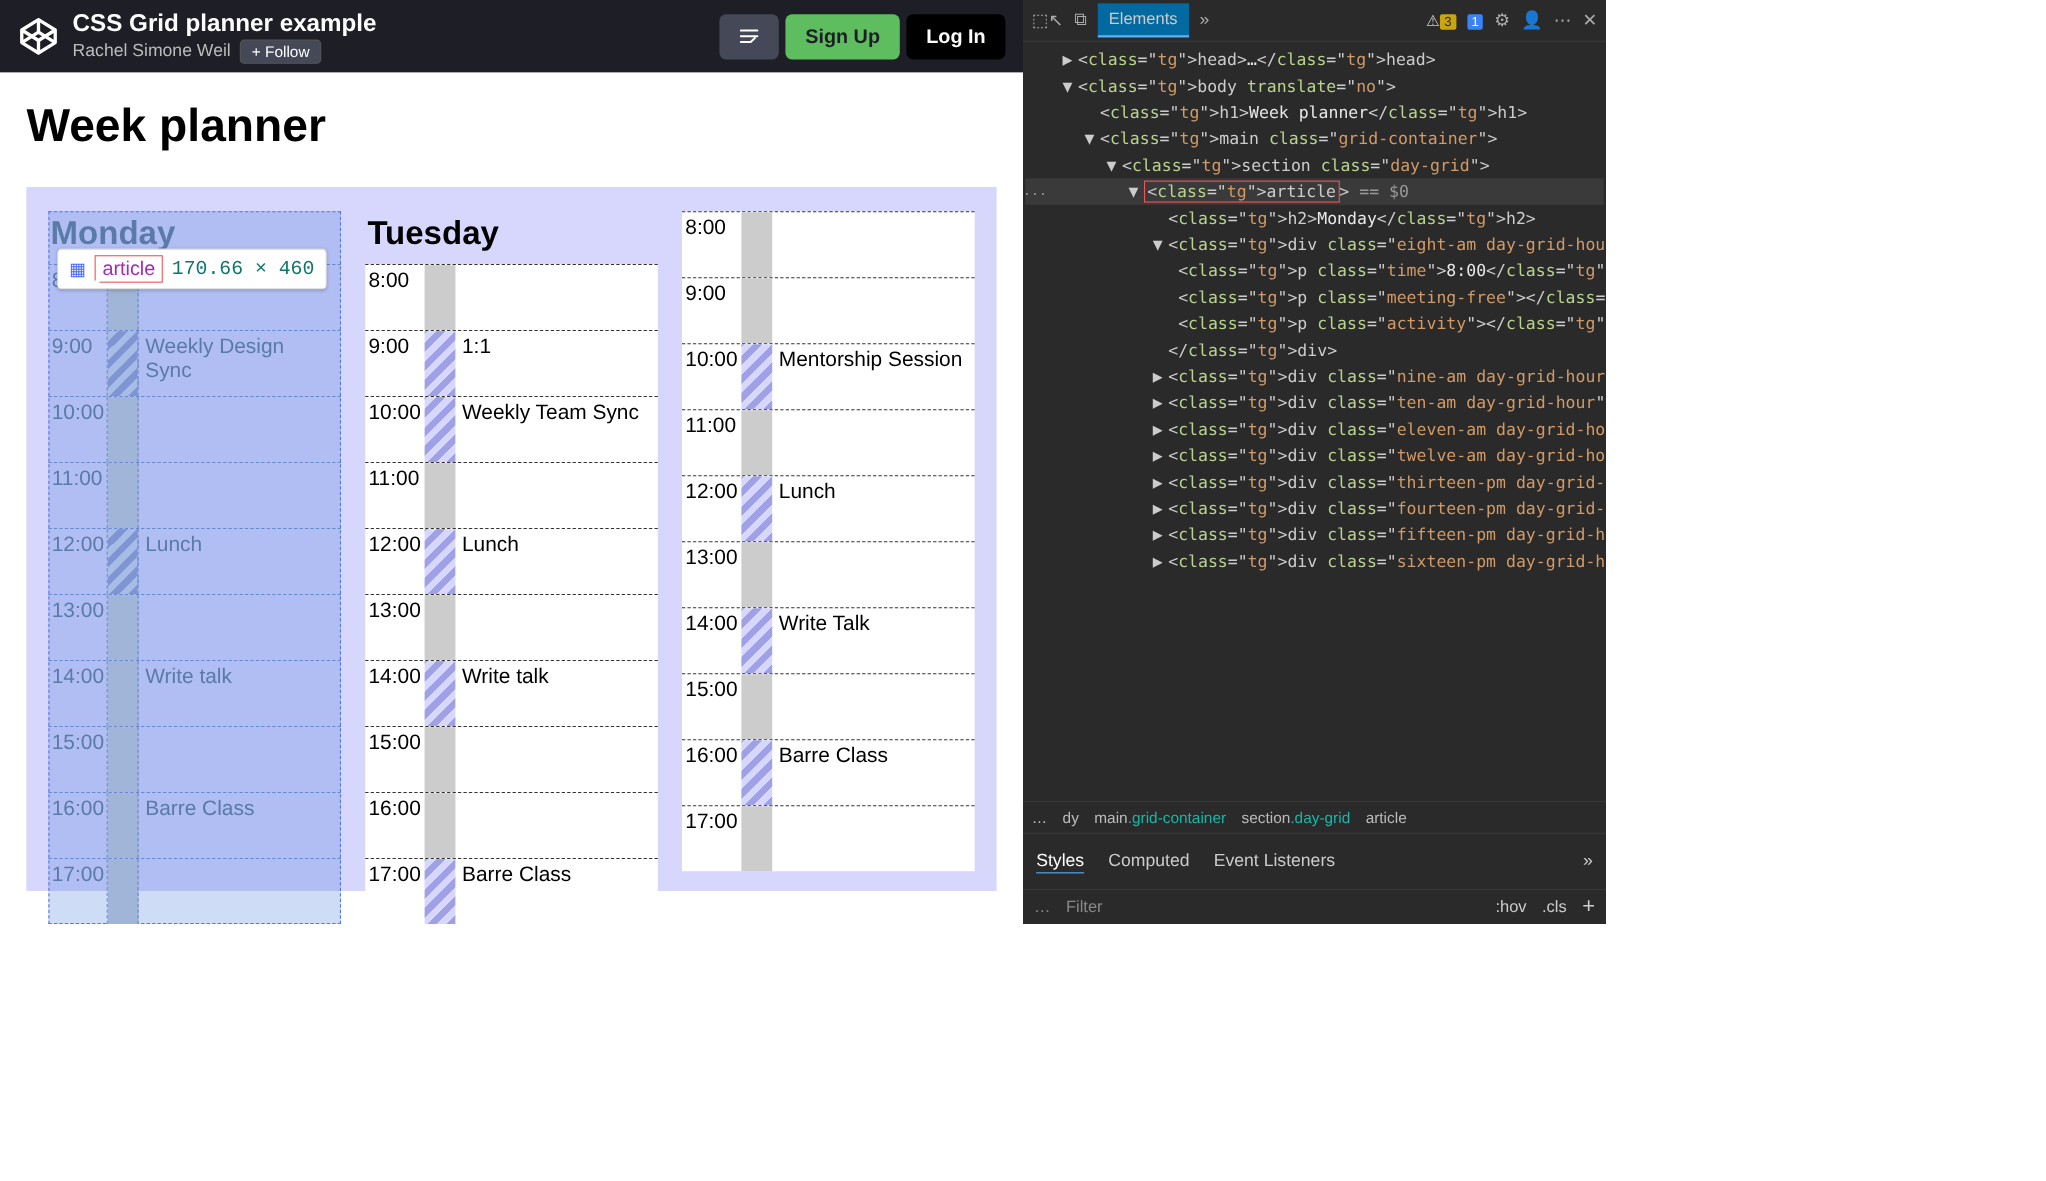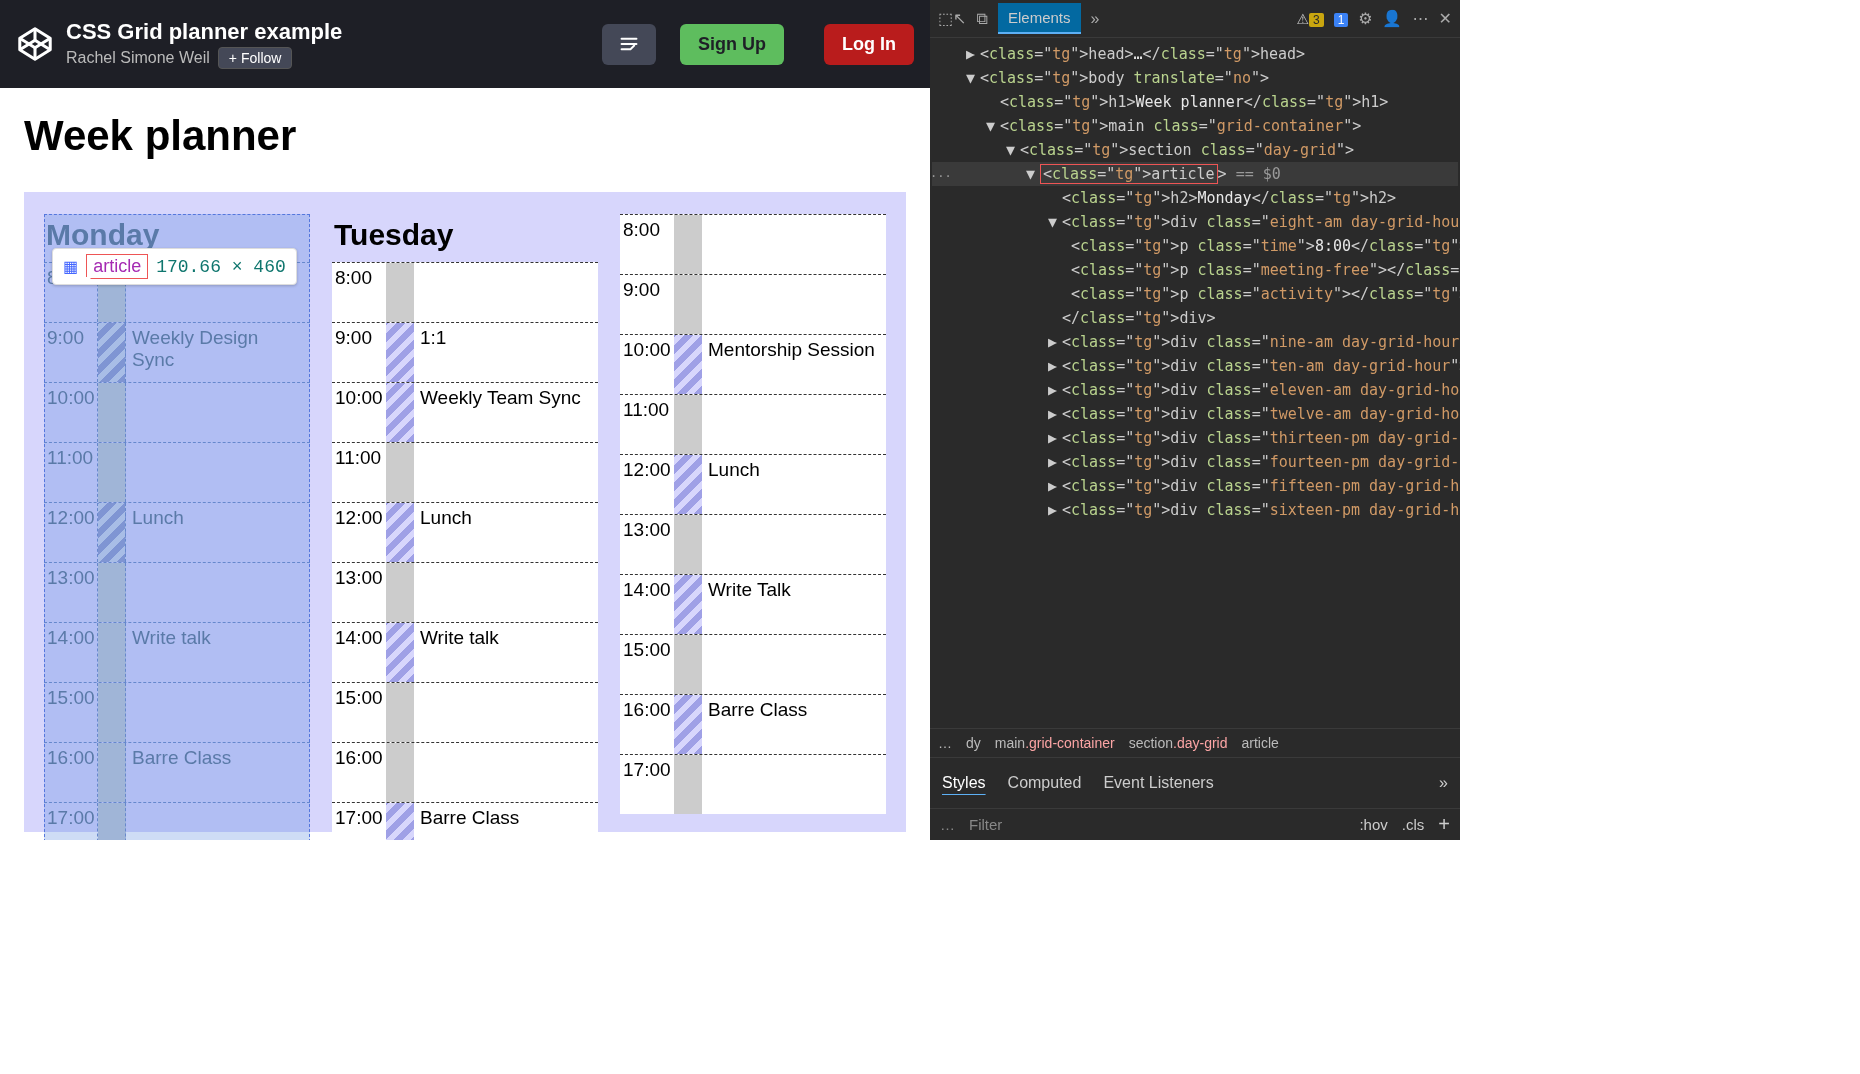--- a/index.html
+++ b/index.html
@@ -9,41 +9,41 @@
   width: 1460px;
   height: 840px;
   overflow: hidden;
   display: flex;
 }
 
 
 .page-left { width: 930px; height: 100%; display: flex; flex-direction: column; }
 .header {
   background: #1e1f26; color: #fff; display: flex; align-items: center;
-  padding: 10px 16px; gap: 12px; height: 88px;
+  padding: 10px 16px; gap: 12px; height: 66px;
 }
 .logo { width: 38px; height: 38px; flex-shrink: 0; }
 .logo svg { width: 100%; height: 100%; }
 .title-block { flex: 1; }
 .pen-title { font-size: 22px; font-weight: 600; color: #fff; }
 .author-row { display: flex; align-items: center; gap: 8px; margin-top: 2px; }
 .author { color: #bbb; font-size: 16px; }
 .follow-btn {
   background: #444857; color: #fff; border-radius: 4px; padding: 2px 10px;
   font-size: 14px; display: inline-flex; align-items: center; gap: 4px;
   border: 1px solid #555;
 }
-.header-actions { display: flex; gap: 24px; }
+.header-actions { display: flex; gap: 6px; }
 .btn {
   border-radius: 6px; padding: 10px 18px; font-size: 18px; font-weight: 600;
   border: none; cursor: pointer;
 }
 .btn-icon { background: #444857; color: #fff; width: 54px; display:flex; align-items:center; justify-content:center;}
 .btn-signup { background: #5ebd5e; color: #1e1f26; }
-.btn-login { background: #b91c1c; color: #fff; margin-left: 16px; }
+.btn-login { background: #000000; color: #fff; }
 
 .rendered { flex: 1; background: #fff; position: relative; overflow: hidden; padding: 18px 24px; }
 .page-h1 { font-size: 42px; font-weight: 700; margin: 6px 0 12px; }
 
 .tooltip {
   position: absolute; top: 160px; left: 52px; background: #fff;
   border: 1px solid #ddd; border-radius: 4px; padding: 5px 10px;
   font-size: 18px; display: flex; align-items: center; gap: 8px;
   box-shadow: 0 1px 3px rgba(0,0,0,.2); z-index: 5;
 }
@@ -105,21 +105,21 @@
 .dom-line.selected { background:#3a3a3a; position:relative; }
 .dom-line.selected::before { content:'...'; position:absolute; left:-2px; color:#999; font-size:12px; top:50%; transform:translateY(-50%);}
 .selected-box { border:1px solid #e55; padding:0 2px;}
 .i1{padding-left:34px;} .i2{padding-left:54px;} .i3{padding-left:74px;} .i4{padding-left:94px;} .i5{padding-left:116px;}
 .caret { color:#ccc; display:inline-block; width:14px; } .at { color:#b9d38e;margin-top:28px; } .vl { color:#d19a66; }
 .tx { color:#e8e8e8; }
 .dollar { color:#999; }
 
 .breadcrumbs { border-top:1px solid #3a3a3a; padding:6px 8px; font-size:14px; display:flex; gap:14px; align-items:center; }
 .breadcrumbs span { color:#bbb; }
-.breadcrumbs .cls{ color:#fca5a5;}
+.breadcrumbs .cls{ color:#14b8a6;}
 
 .styles-tabs { display:flex; gap:22px; padding:16px 12px; border-top:1px solid #3a3a3a; font-size:16px;}
 .styles-tabs .active { color:#fff; text-decoration: underline; text-decoration-color:#5db0f5; text-underline-offset:6px;}
 .styles-tabs .more { margin-left:auto; }
 
 .filter-row { display:flex; align-items:center; gap:14px; border-top:1px solid #3a3a3a; padding:4px 10px; font-size:15px;}
 .filter-row .lbl { color:#888;text-align:center; }
 .filter-row .spacer{flex:1;}
 .filter-row .hov,.filter-row .cls{ color:#ccc;}
 .filter-row .plus { color:#ccc; font-size:20px;}

